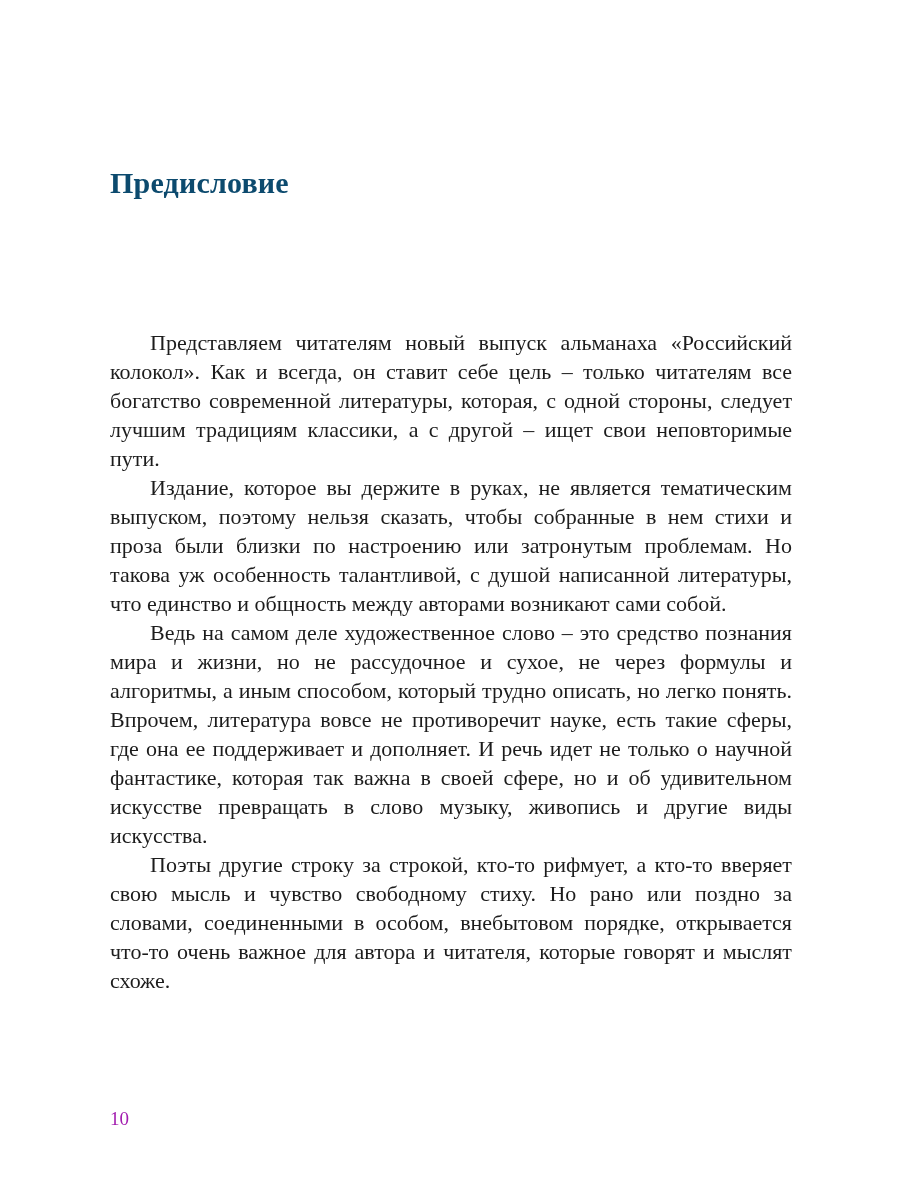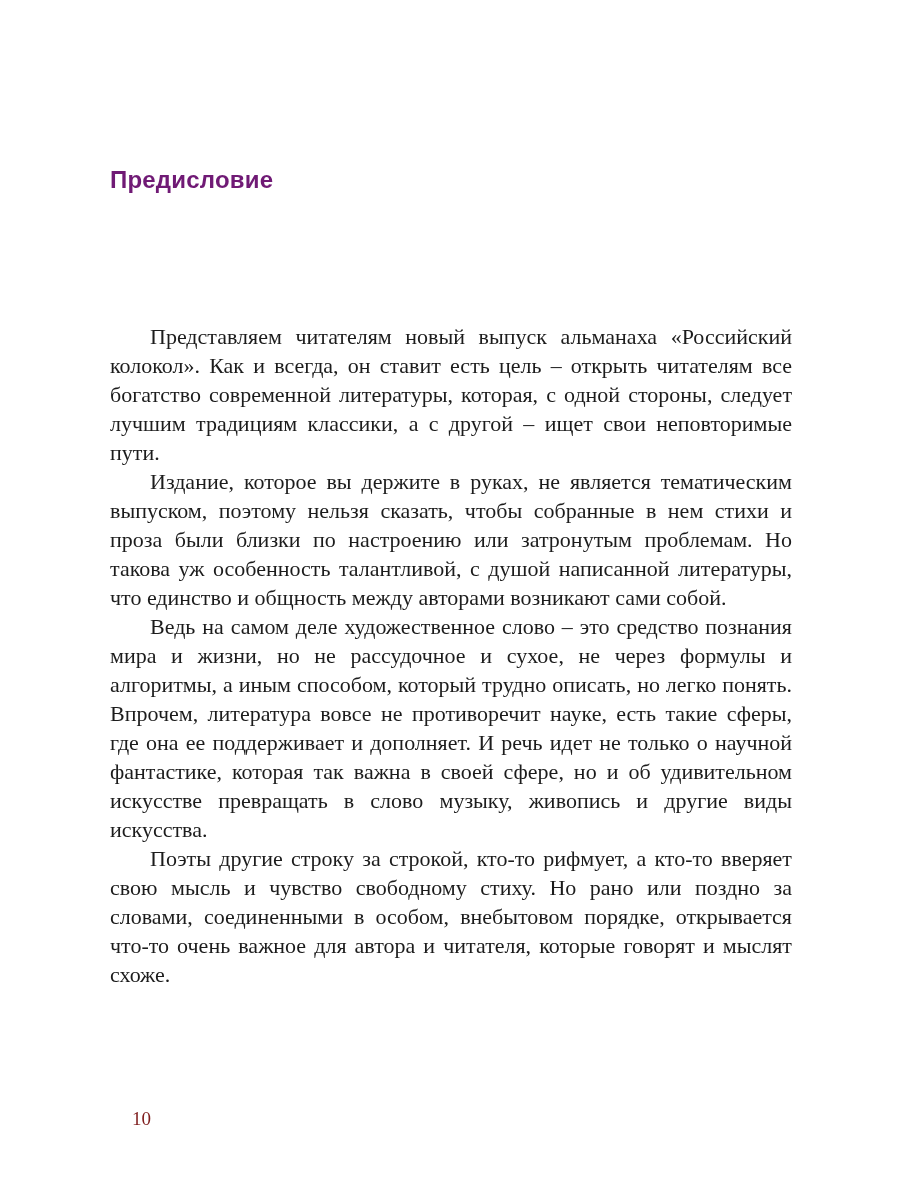--- a/index.html
+++ b/index.html
@@ -16,56 +16,55 @@
       background: #ffffff;
       color: #1c1c1c;
     }
     .content {
       position: absolute;
       left: 110px;
       top: 0;
       width: 682px;
     }
     .chapter-title {
-      font-family: Liberation Sans, sans-serif;
+      font-family: Liberation Serif, serif;
       font-weight: 700;
-      font-size: 24px;
+      font-size: 30px;
       letter-spacing: 0.2px;
-      color: #701a75;
+      color: #0c4a6e;
       margin-top: 166px;
     }
     .body-text {
       margin-top: 128px;
       font-family: "Liberation Serif", "DejaVu Serif", serif;
       font-size: 22px;
       line-height: 29px;
       text-align: justify;
       color: #1c1c1c;
     }
     .body-text p {
       text-indent: 40px;
       margin: 0;
     }
     .page-number {
       position: absolute;
       left: 110px;
       top: 1108px;
       font-family: "Liberation Serif", "DejaVu Serif", serif;
       font-size: 19px;
-      color: #7f1d1d;
-      margin-left: 22px;
+      color: #a21caf;
     }
   </style>
 </head>
 <body>
 
 <div class="page">
   <div class="content">
     <h1 class="chapter-title">Предисловие</h1>
     <div class="body-text">
-      <p>Представляем читателям новый выпуск альманаха «Российский колокол». Как и всегда, он ставит есть цель – открыть читателям все богатство современной литературы, которая, с одной стороны, следует лучшим традициям классики, а с другой – ищет свои неповторимые пути.</p>
+      <p>Представляем читателям новый выпуск альманаха «Российский колокол». Как и всегда, он ставит себе цель – только читателям все богатство современной литературы, которая, с одной стороны, следует лучшим традициям классики, а с другой – ищет свои неповторимые пути.</p>
       <p>Издание, которое вы держите в руках, не является тематическим выпуском, поэтому нельзя сказать, чтобы собранные в нем стихи и проза были близки по настроению или затронутым проблемам. Но такова уж особенность талантливой, с душой написанной литературы, что единство и общность между авторами возникают сами собой.</p>
       <p>Ведь на самом деле художественное слово – это средство познания мира и жизни, но не рассудочное и сухое, не через формулы и алгоритмы, а иным способом, который трудно описать, но легко понять. Впрочем, литература вовсе не противоречит науке, есть такие сферы, где она ее поддерживает и дополняет. И речь идет не только о научной фантастике, которая так важна в своей сфере, но и об удивительном искусстве превращать в слово музыку, живопись и другие виды искусства.</p>
       <p>Поэты другие строку за строкой, кто-то рифмует, а кто-то вверяет свою мысль и чувство свободному стиху. Но рано или поздно за словами, соединенными в особом, внебытовом порядке, открывается что-то очень важное для автора и читателя, которые говорят и мыслят схоже.</p>
     </div>
   </div>
   <div class="page-number">10</div>
 </div>
 
 </body></html>

